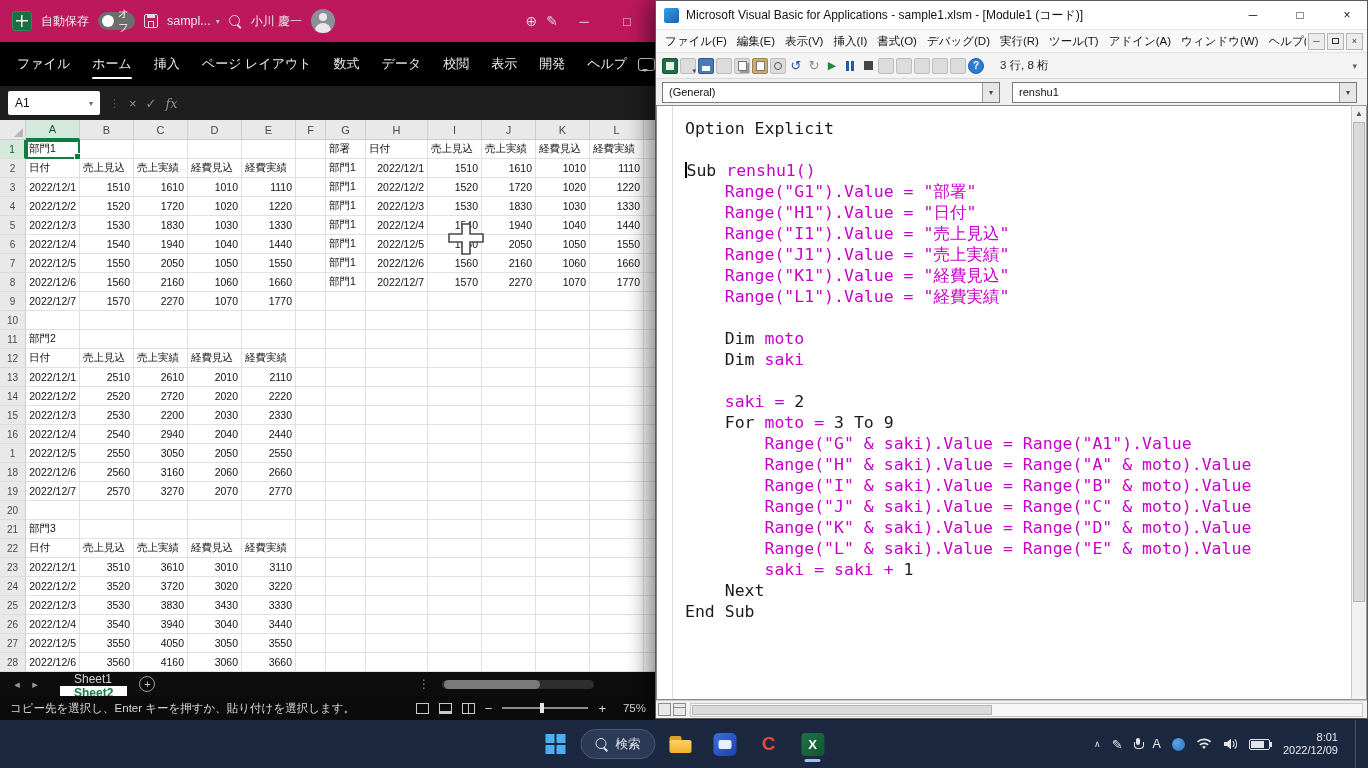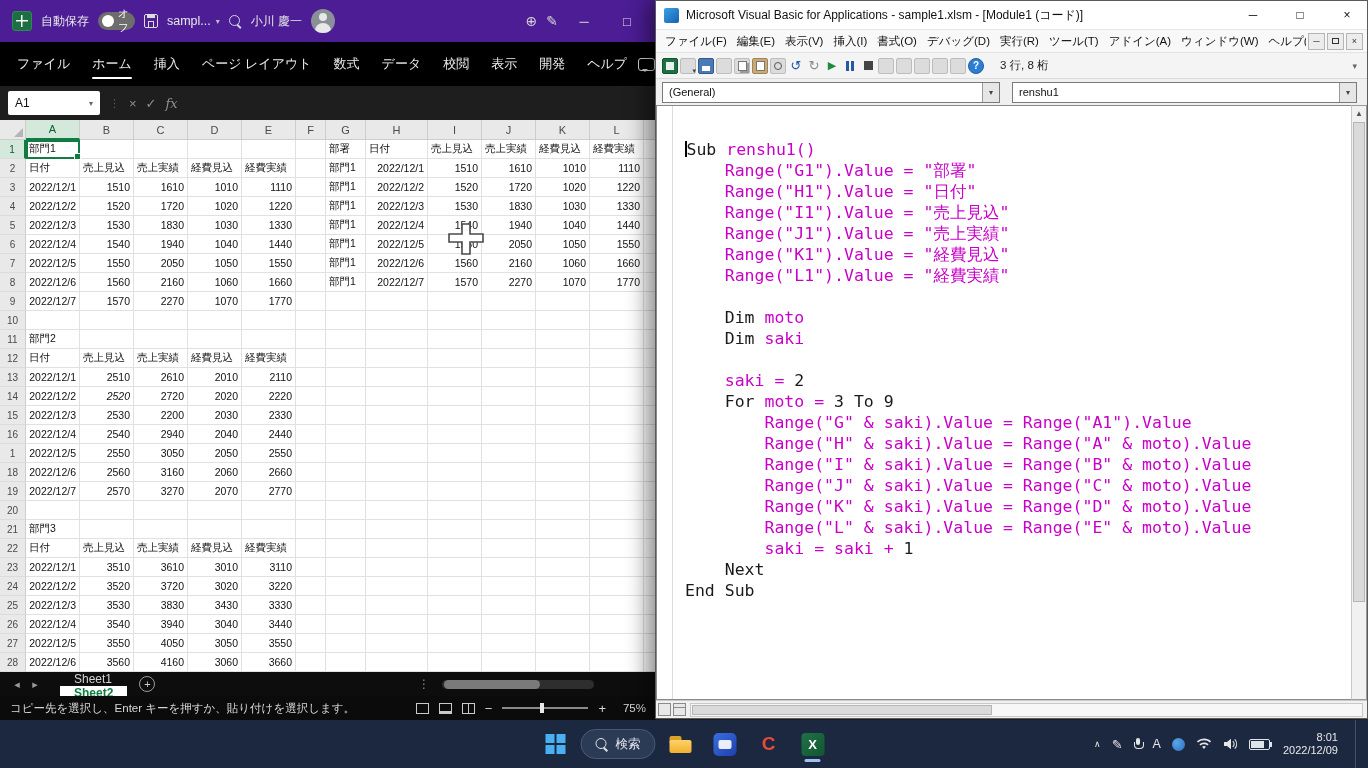--- a/index.html
+++ b/index.html
@@ -3,21 +3,21 @@
 <meta charset="utf-8">
 <style>
   :root{ --xlgreen:#107c41; --code:#c800c8; --kw:#1a1a1a; --tbbg:#1c2840; }
   *{box-sizing:border-box;margin:0;padding:0;}
   html,body{width:1368px;height:768px;overflow:hidden;}
   body{font-family:"Liberation Sans","DejaVu Sans",sans-serif;}
   .desktop{position:relative;width:1368px;height:768px;background:#262626;overflow:hidden;}
 
   
   .excel{position:absolute;left:0;top:0;width:656px;height:720px;background:#fff;z-index:1;display:flex;flex-direction:column;}
-  .xl-title{height:42px;background:#4c1d95;color:#e8e8e8;display:flex;align-items:center;gap:9px;padding:0 12px;font-size:12px;}
+  .xl-title{height:42px;background:#be185d;color:#e8e8e8;display:flex;align-items:center;gap:9px;padding:0 12px;font-size:12px;}
   .xl-appicon{width:20px;height:20px;border-radius:3px;background:#1d6f42;flex:none;
     background-image:linear-gradient(rgba(255,255,255,.95),rgba(255,255,255,.95)),linear-gradient(rgba(255,255,255,.95),rgba(255,255,255,.95));
     background-size:12px 1.5px,1.5px 12px;background-position:center;background-repeat:no-repeat;border:1px solid #2c8a57;}
   .toggle{width:37px;height:18px;border-radius:9px;background:#6d6d6d;display:flex;align-items:center;gap:4px;padding:0 4px;flex:none;}
   .knob{width:12px;height:12px;border-radius:50%;background:#fff;flex:none;}
   .t-state{font-size:10.5px;color:#fff;}
   .saveic{width:14px;height:14px;border:1.5px solid #dcdcdc;border-radius:2px;position:relative;flex:none;}
   .saveic::before{content:"";position:absolute;top:-1px;left:2px;right:2px;height:4px;background:#dcdcdc;}
   .saveic::after{content:"";position:absolute;bottom:0;left:3px;right:3px;height:5px;border:1px solid #dcdcdc;border-bottom:0;}
   .fname{display:flex;align-items:center;gap:5px;font-size:12.5px;white-space:nowrap;}
@@ -450,21 +450,21 @@
             <div class="cell" style="width: 62px;"></div>
             <div class="cell" style="width: 54px;"></div>
             <div class="cell" style="width: 54px;"></div>
             <div class="cell" style="width: 54px;"></div>
             <div class="cell" style="width: 54px;"></div>
             <div class="cell" style="width: 54px;"></div>
           </div>
           <div class="grow">
             <div class="rncell">14</div>
             <div class="cell num" style="width: 54px;">2022/12/2</div>
-            <div class="cell num" style="width: 54px; font-style: italic;">2520</div>
+            <div class="cell num" style="width: 54px;">2520</div>
             <div class="cell num" style="width: 54px;">2720</div>
             <div class="cell num" style="width: 54px;">2020</div>
             <div class="cell num" style="width: 54px;">2220</div>
             <div class="cell" style="width: 30px;"></div>
             <div class="cell" style="width: 40px;"></div>
             <div class="cell" style="width: 62px;"></div>
             <div class="cell" style="width: 54px;"></div>
             <div class="cell" style="width: 54px;"></div>
             <div class="cell" style="width: 54px;"></div>
             <div class="cell" style="width: 54px;"></div>
@@ -797,20 +797,21 @@
       <div class="combo proc">
         <span class="cval">renshu1</span>
         <span class="dd">
             <span>▾</span>
           </span>
       </div>
     </div>
 
     <div class="vb-codewrap">
       <div class="vb-code">
+          <div class="cl"><span class="kw">Option</span><span> </span><span class="kw">Explicit</span></div>
           <div class="cl">&nbsp;</div>
           <div class="cl"><span class="caret"></span><span class="kw">Sub</span><span> </span><span>renshu1</span><span>(</span><span>)</span></div>
           <div class="cl"><span>    </span><span>Range</span><span>(</span><span>"</span><span>G1</span><span>"</span><span>)</span><span>.</span><span>Value</span><span> </span><span>=</span><span> </span><span>"</span><span>部</span><span>署</span><span>"</span></div>
           <div class="cl"><span>    </span><span>Range</span><span>(</span><span>"</span><span>H1</span><span>"</span><span>)</span><span>.</span><span>Value</span><span> </span><span>=</span><span> </span><span>"</span><span>日</span><span>付</span><span>"</span></div>
           <div class="cl"><span>    </span><span>Range</span><span>(</span><span>"</span><span>I1</span><span>"</span><span>)</span><span>.</span><span>Value</span><span> </span><span>=</span><span> </span><span>"</span><span>売</span><span>上</span><span>見</span><span>込</span><span>"</span></div>
           <div class="cl"><span>    </span><span>Range</span><span>(</span><span>"</span><span>J1</span><span>"</span><span>)</span><span>.</span><span>Value</span><span> </span><span>=</span><span> </span><span>"</span><span>売</span><span>上</span><span>実</span><span>績</span><span>"</span></div>
           <div class="cl"><span>    </span><span>Range</span><span>(</span><span>"</span><span>K1</span><span>"</span><span>)</span><span>.</span><span>Value</span><span> </span><span>=</span><span> </span><span>"</span><span>経</span><span>費</span><span>見</span><span>込</span><span>"</span></div>
           <div class="cl"><span>    </span><span>Range</span><span>(</span><span>"</span><span>L1</span><span>"</span><span>)</span><span>.</span><span>Value</span><span> </span><span>=</span><span> </span><span>"</span><span>経</span><span>費</span><span>実</span><span>績</span><span>"</span></div>
           <div class="cl">&nbsp;</div>
           <div class="cl"><span>    </span><span class="kw">Dim</span><span> </span><span>moto</span></div>

